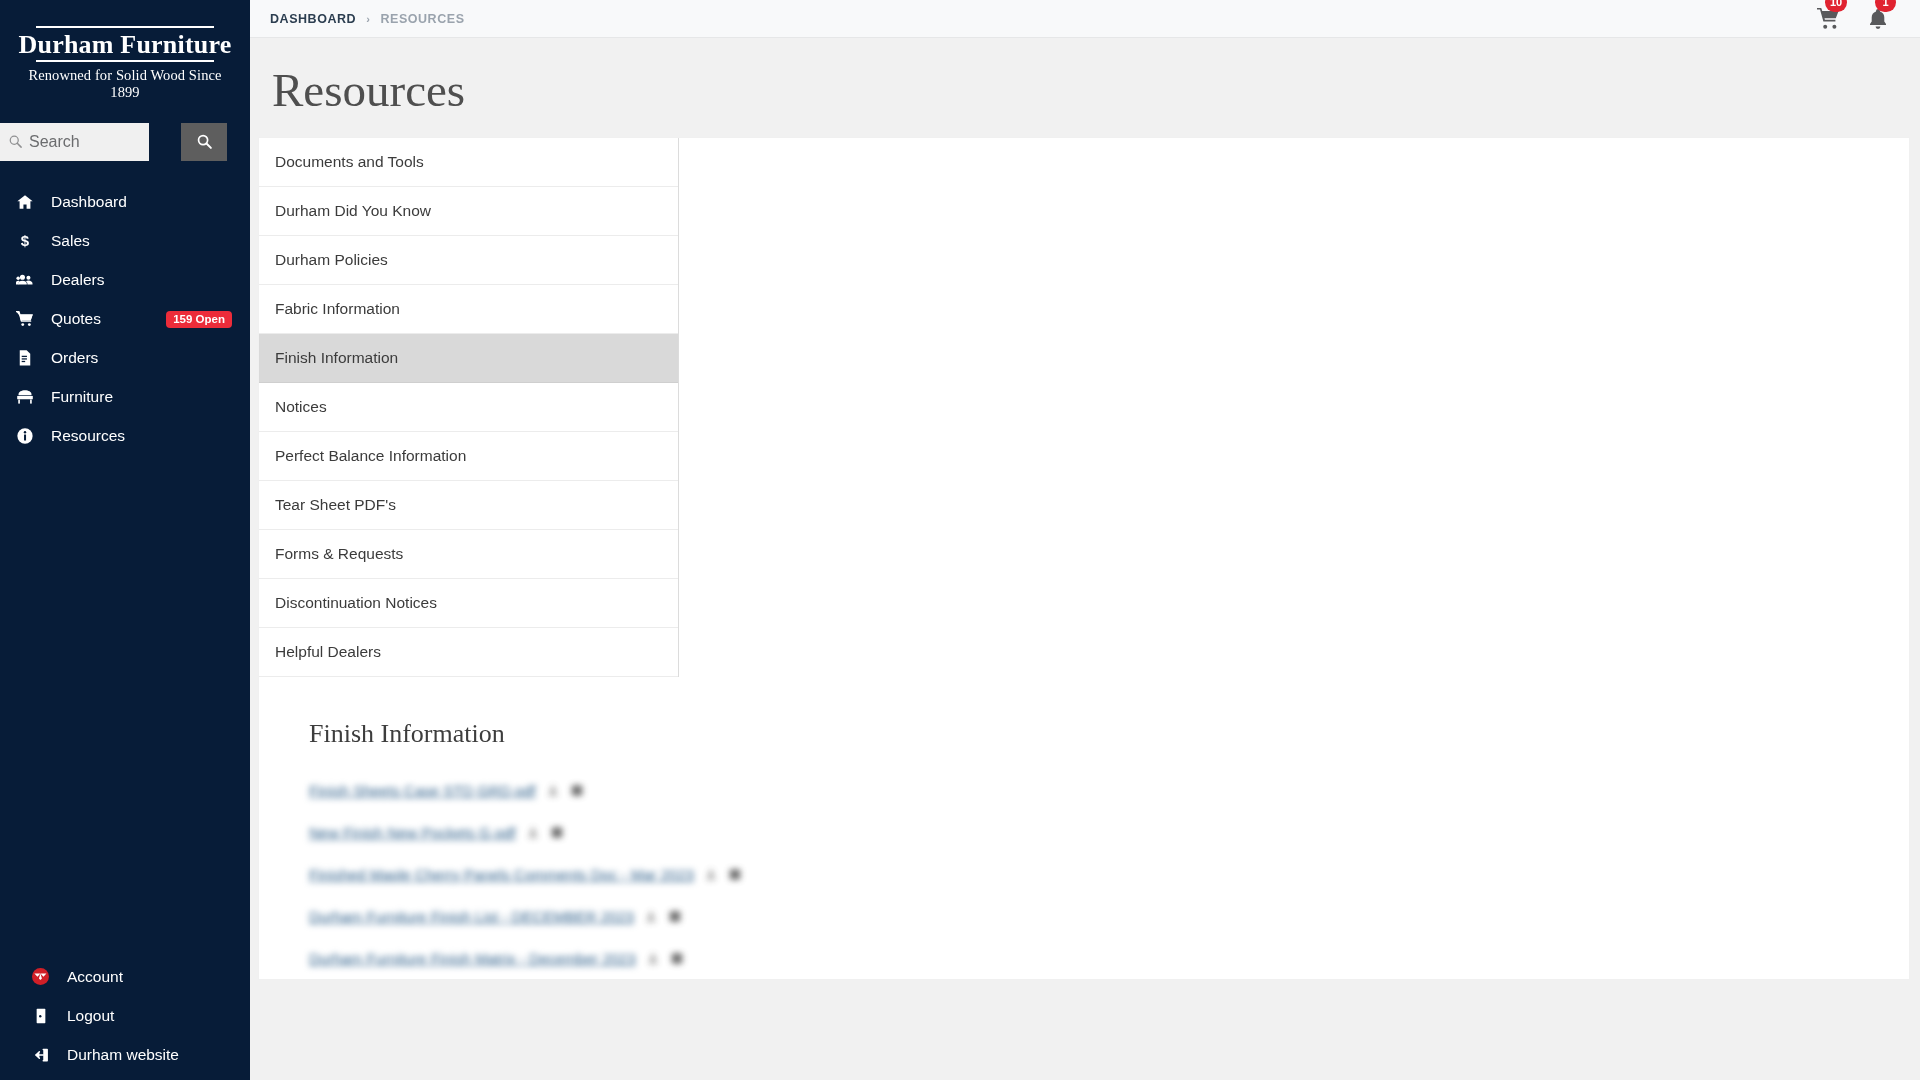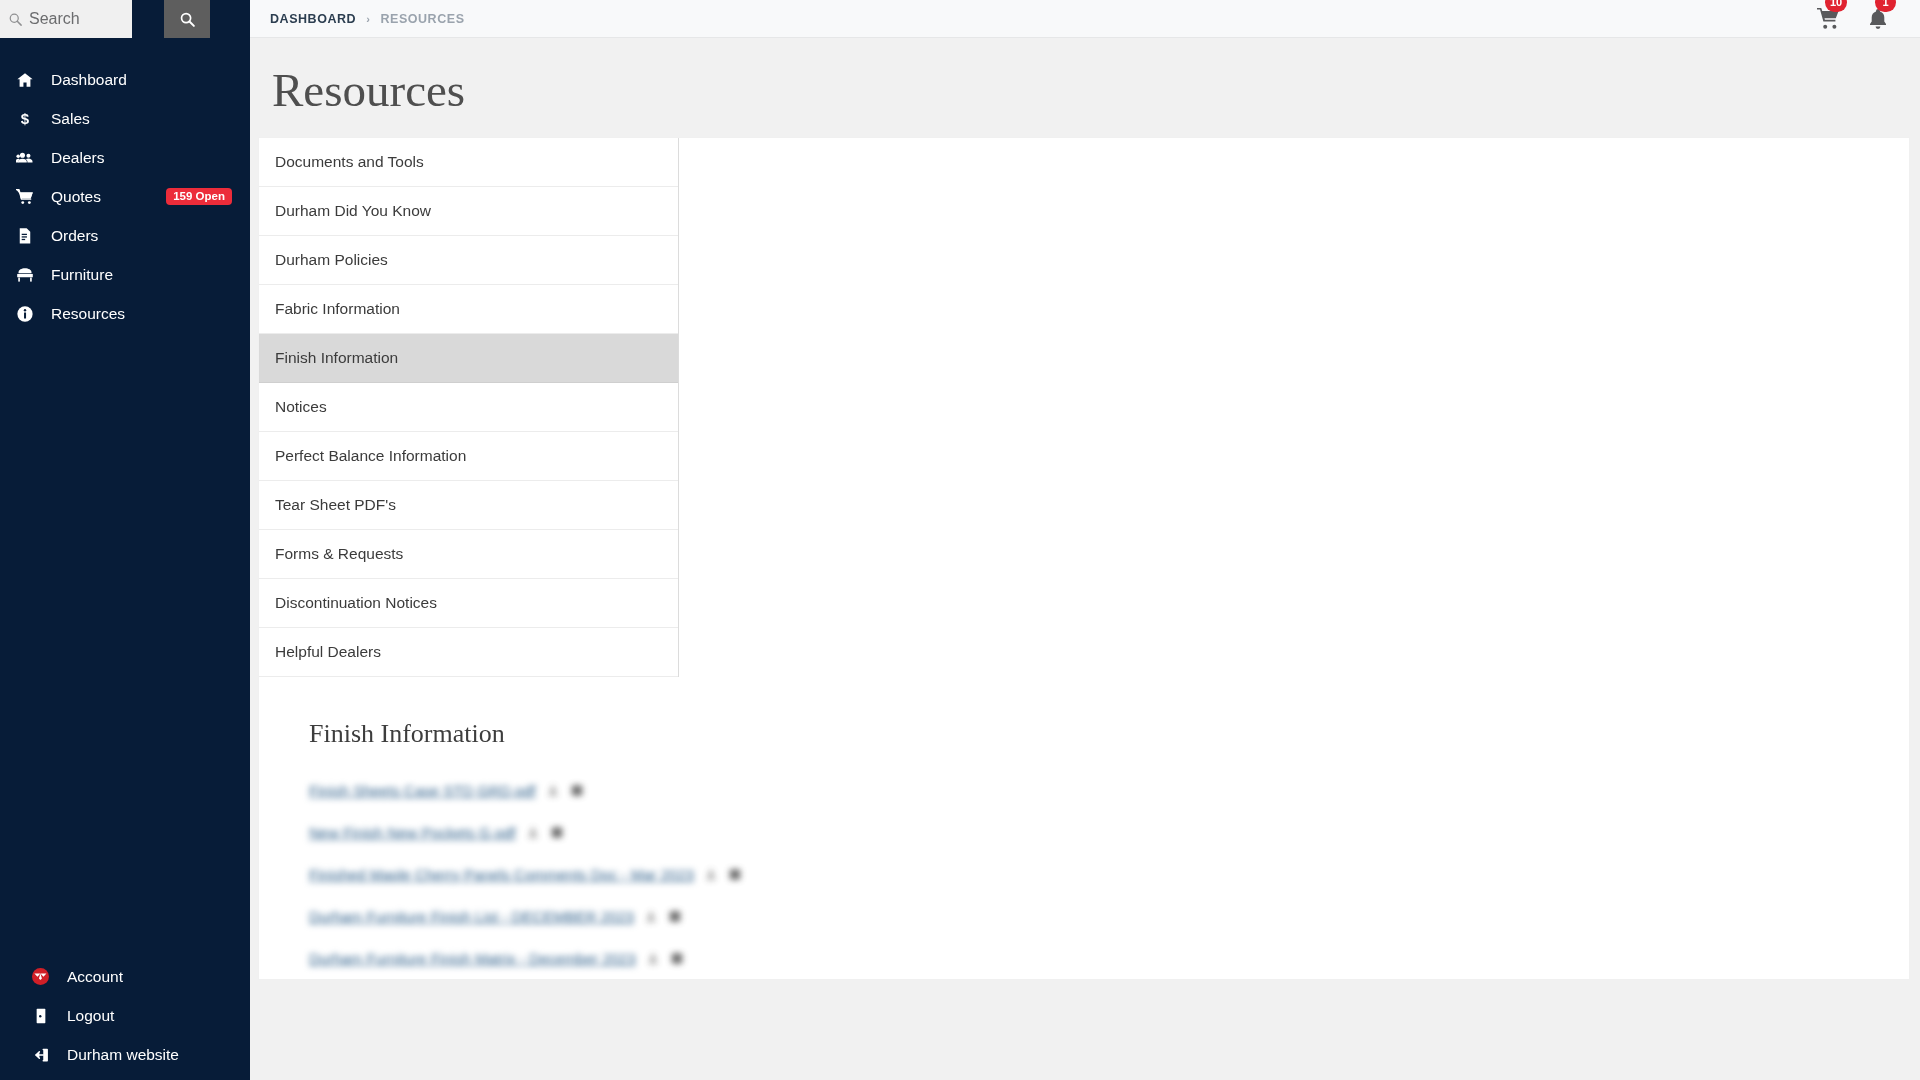--- a/index.html
+++ b/index.html
@@ -35,21 +35,21 @@
   }
   .logo-rule-bot {
     height: 1.5px; background: #ffffff; width: 178px; margin: 2px auto 5px auto;
   }
   .logo-tag {
     font-family: "Liberation Serif", serif;
     font-size: 14.5px;
     color: #ffffff;
     letter-spacing: 0.1px;
   }
-  .search-row { display: flex; height: 38px; width: 210px; gap: 32px; }
+  .search-row { display: flex; height: 38px; width: 227px; gap: 32px; }
   .search-field {
     flex: 1; display: flex; align-items: center;
     background: #f0f0f0; padding: 0 8px; gap: 6px;
     border: none;
   }
   .search-field .mag { width: 15px; height: 15px; flex: none; opacity: .72; }
   .search-input {
     border: none; outline: none; background: transparent;
     font-family: "Liberation Sans", sans-serif;
     font-size: 16px; color: #58595b; width: 100%;
@@ -177,20 +177,26 @@
   }
   .doc-ico svg { width: 100%; height: 100%; fill: #555; display: block; }
 </style>
 </head>
 <body>
 
 <div class="app">
 
   <aside class="sidebar">
 
+    <div class="logo-box">
+      <div class="logo-rule-top"></div>
+      <div class="logo-name">Durham Furniture</div>
+      <div class="logo-rule-bot"></div>
+      <div class="logo-tag">Renowned for Solid Wood Since 1899</div>
+    </div>
 
     <div class="search-row">
       <div class="search-field">
         <span class="mag">
           <svg viewBox="0 0 24 24">
               <circle cx="10" cy="10" r="6.4" fill="none" stroke="#6b6c6e" stroke-width="2"></circle>
               <line x1="14.8" y1="14.8" x2="21" y2="21" stroke="#6b6c6e" stroke-width="2.4" stroke-linecap="round"></line>
             </svg>
         </span>
         <input class="search-input" type="text" placeholder="Search" style="">

